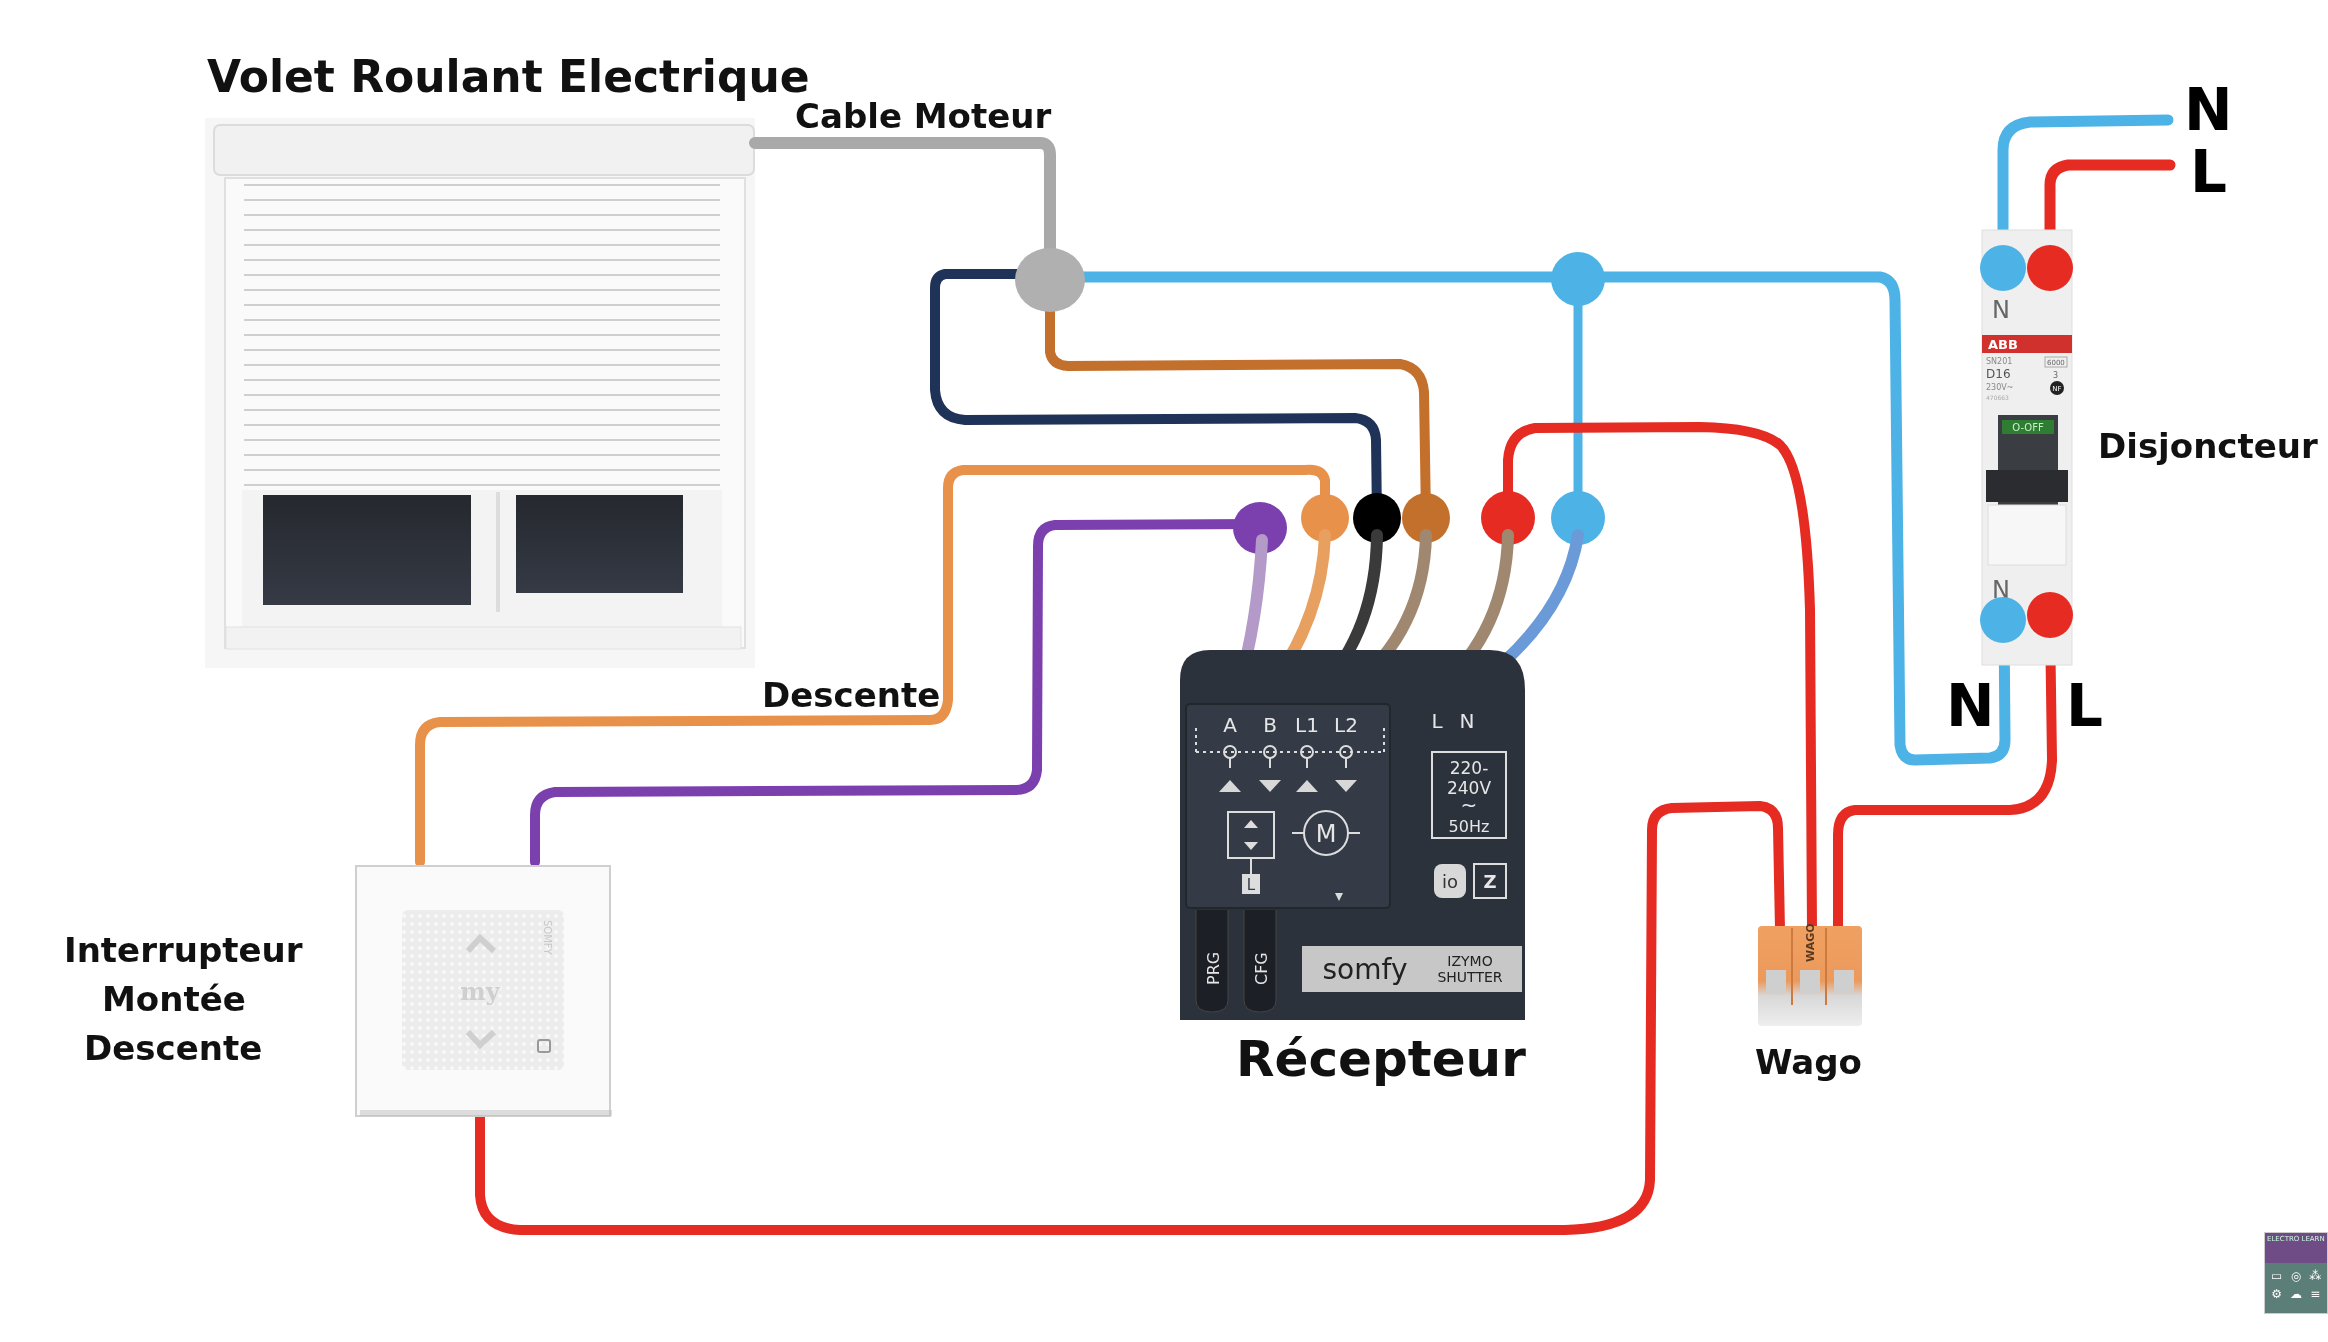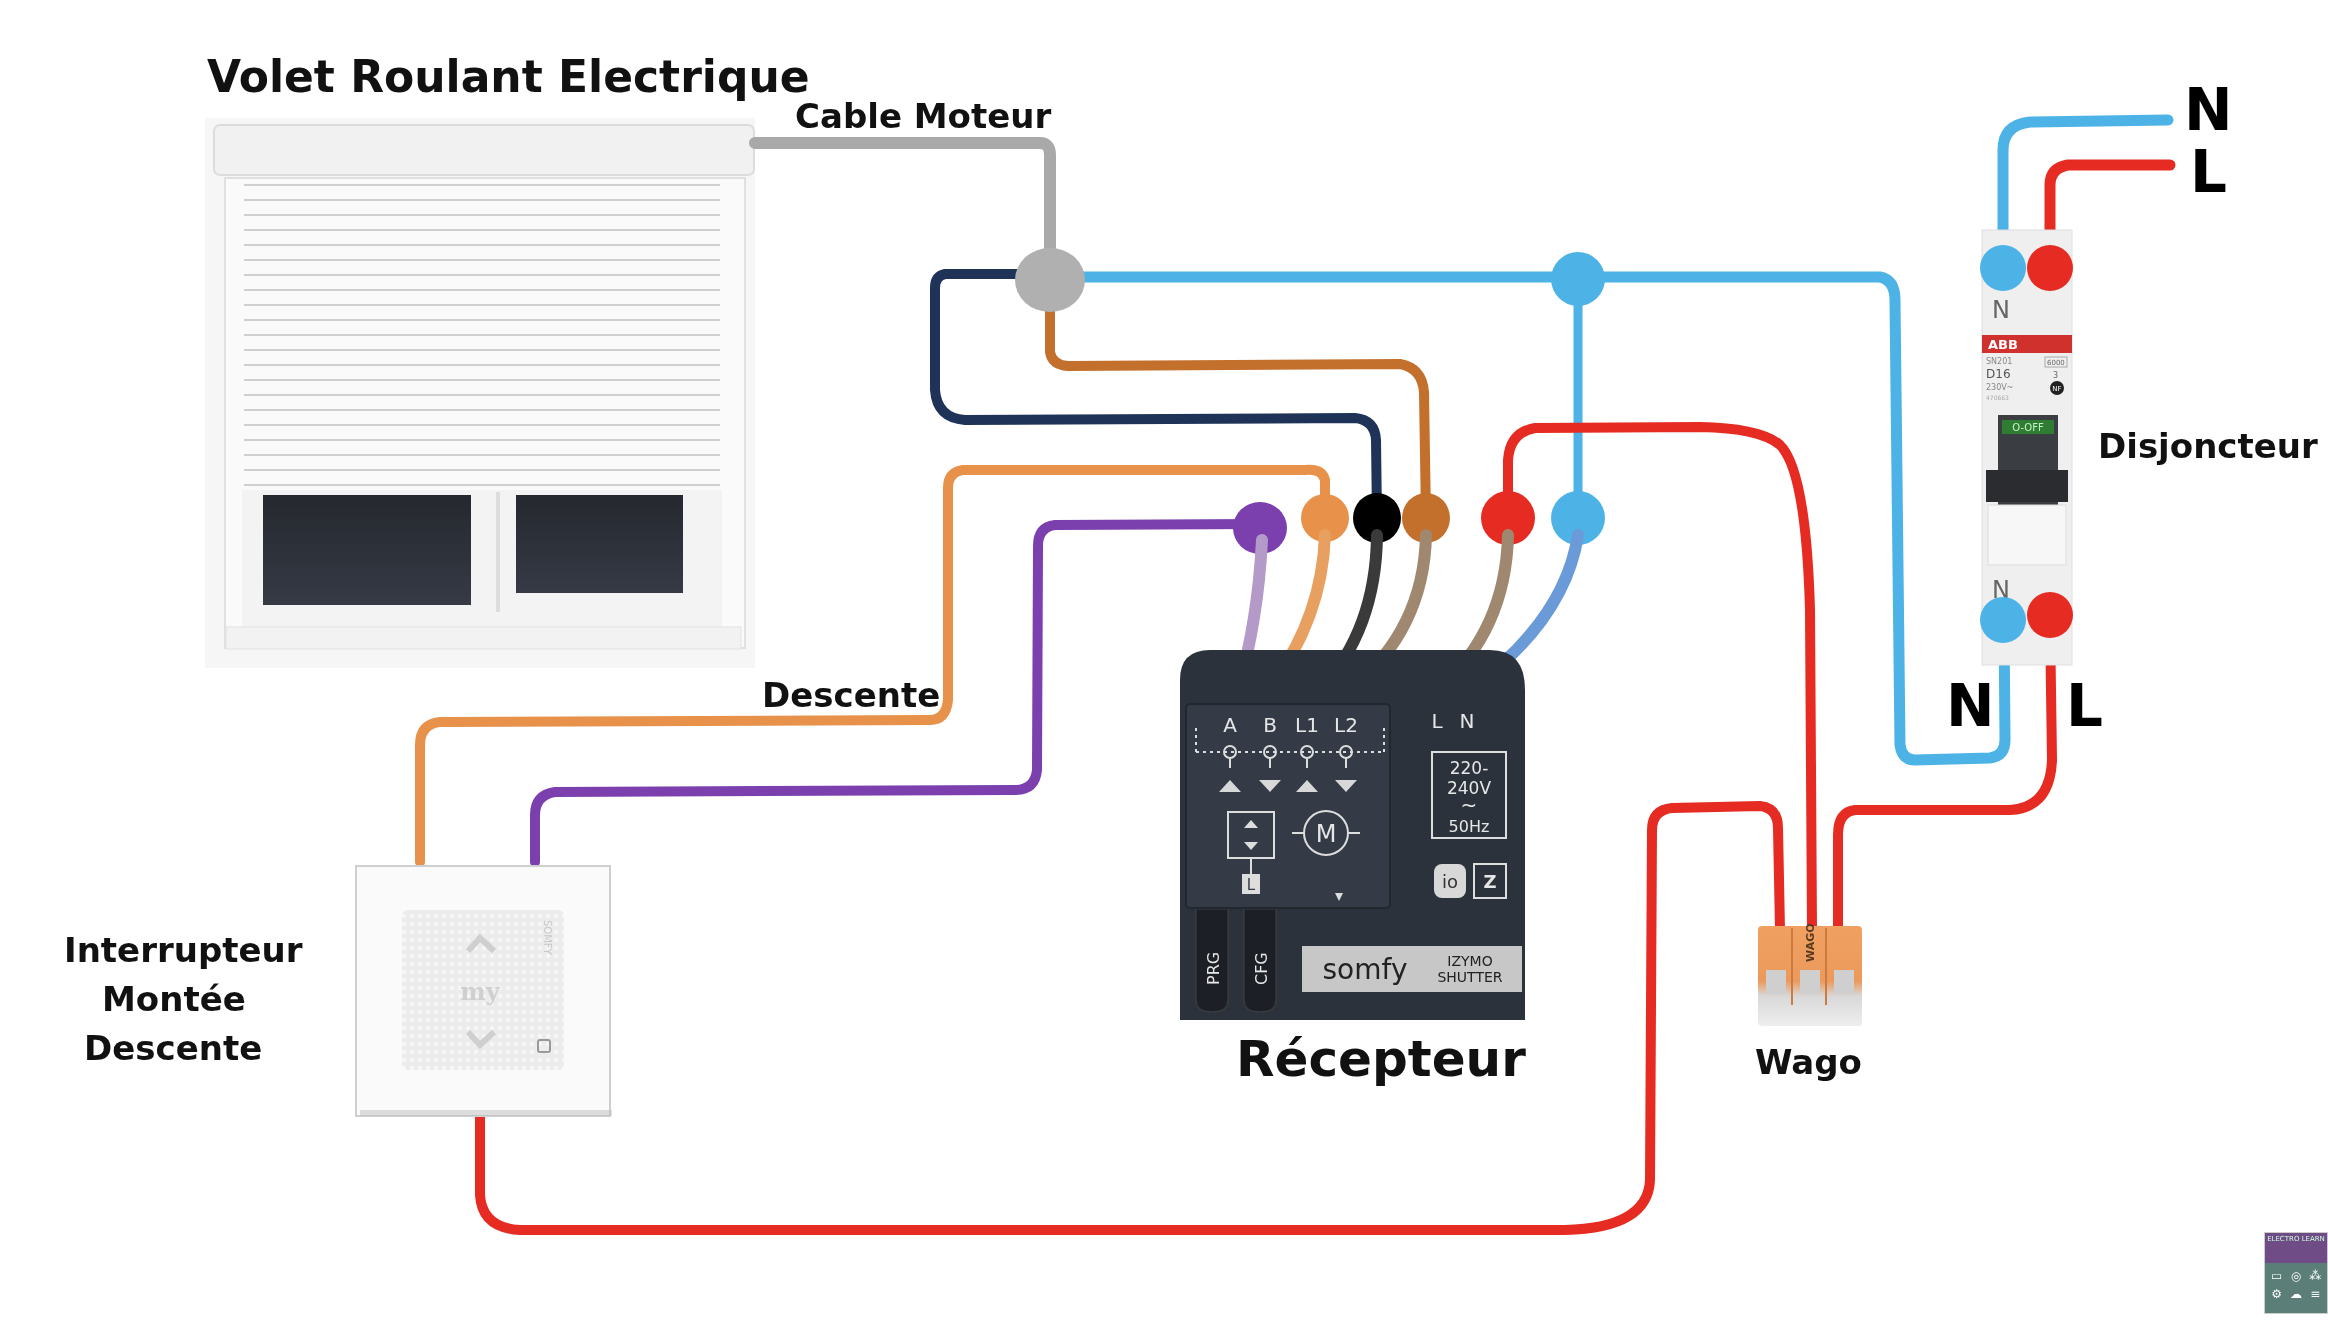--- a/index.html
+++ b/index.html
@@ -6,21 +6,21 @@
   body { width: 2328px; height: 1342px; overflow: hidden; position: relative; font-family: "DejaVu Sans", sans-serif; }
   svg { position: absolute; left: 0; top: 0; }
   .lbl { font-family: "DejaVu Sans", sans-serif; fill: #111; }
   .title { font-size: 44px; font-weight: bold; }
   .mid { font-size: 34px; font-weight: bold; }
   .big { font-size: 50px; font-weight: bold; }
   .np { font-size: 58px; font-weight: 900; fill: #000; }
   .wire { fill: none; stroke-linecap: round; stroke-linejoin: round; }
   .dev-txt { font-family: "DejaVu Sans", sans-serif; fill: #e6e6e6; }
   .thumb { position: absolute; right: 0; bottom: 28px; width: 62px; height: 80px; background: #5b7f78; border: 1px solid #ccc; }
-  .thumb .top { height: 30px; background: #6f4c86; color: #cfd; font-size: 7px; padding: 2px; box-sizing: border-box; font-family: "DejaVu Sans", sans-serif; white-space: nowrap; overflow: hidden; text-align: center; }
+  .thumb .top { height: 30px; background: #6f4c86; color: #cfd; font-size: 7px; padding: 2px; box-sizing: border-box; font-family: "DejaVu Sans", sans-serif; white-space: nowrap; overflow: hidden; }
   .thumb .icons { display: grid; grid-template-columns: repeat(3, 1fr); gap: 4px; padding: 6px 4px; color: #fff; font-size: 12px; text-align: center; }
 </style>
 </head>
 <body>
 
 <svg width="2328" height="1342" viewBox="0 0 2328 1342">
   <defs>
     <linearGradient id="glass" x1="0" y1="0" x2="0" y2="1">
       <stop offset="0" stop-color="#25282e"></stop>
       <stop offset="1" stop-color="#353a45"></stop>

